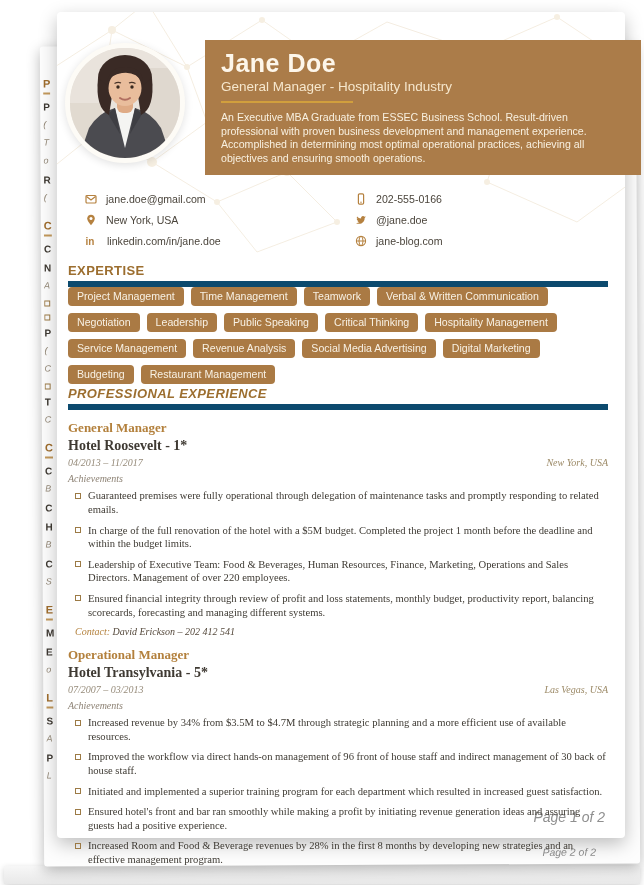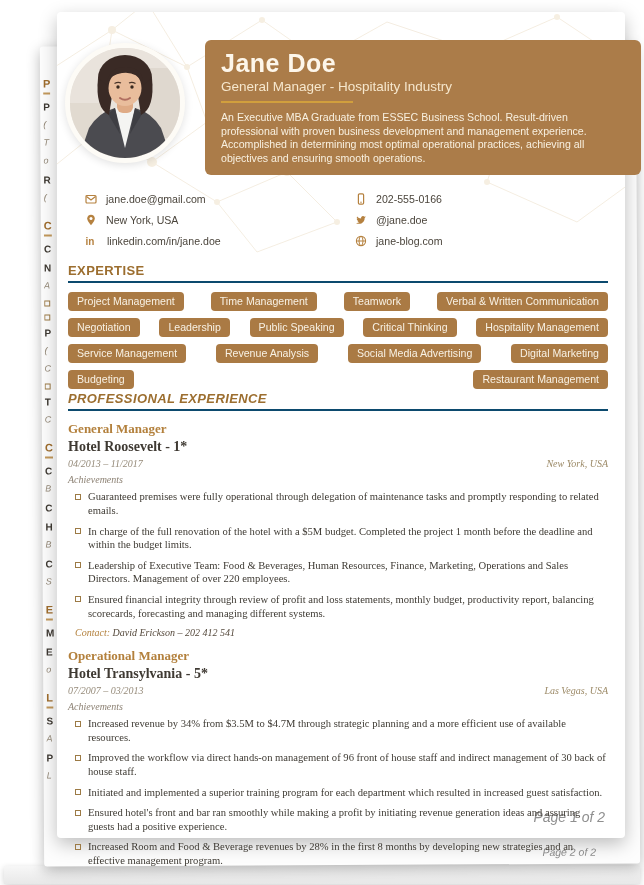--- a/index.html
+++ b/index.html
@@ -23,41 +23,41 @@
   .f-b{margin-top:6px;color:#3f3a33;font-weight:bold;font-size:10px;}
   .f-i{margin-top:5px;color:#958a79;font-style:italic;font-size:9px;}
   .f-s{margin-top:8px;width:4px;height:4px;border:1.5px solid #9c7a45;font-size:0;}
   .page2-footer{position:absolute;right:44px;bottom:6px;font-style:italic;font-size:10.5px;color:#8f8f8f;margin-left:40px;}
 
   
   .net{position:absolute;left:0;top:0;z-index:0;opacity:.55;}
 
   
   .hdr{position:relative;z-index:1;margin:28px 8px 0 148px;width:404px;background:#ab7c49;
-       border-radius:6px;padding:9px 16px 10px;}
+       border-radius:0;padding:9px 16px 10px;}
   .hdr .name{font-size:25px;font-weight:bold;color:#fdf6ea;letter-spacing:.5px;line-height:28px;}
   .hdr .jobtitle{font-size:13.5px;color:#f6e7cd;line-height:17px;margin-top:1px;}
   .hdr .goldrule{width:132px;height:2px;background:#d19f3d;margin:6px 0 8px;}
   .hdr .summary{font-size:10.6px;line-height:13.6px;color:#f8f0e0;}
 
   .photo{position:absolute;z-index:2;left:8px;top:31px;width:110px;height:110px;border-radius:50%;
          border:5px solid #fdfbf6;box-shadow:0 2px 8px rgba(0,0,0,.12);overflow:hidden;background:#e7e1da;}
 
   
   .contact{position:relative;z-index:1;margin:13px 0 12px 28px;display:grid;
            grid-template-columns:270px 1fr;grid-auto-flow:column;grid-template-rows:repeat(3,21px);}
   .crow{display:flex;align-items:center;gap:9px;font-size:10.6px;color:#4b453c;}
   .crow svg{flex:0 0 auto;}
 
   
   .content{position:relative;z-index:1;margin:0 17px 0 11px;}
   .sec-h{font-size:13px;font-weight:bold;letter-spacing:.4px;color:#9c6e2f;
-         border-bottom:2px solid #0c4a6e;padding-bottom:3px;}
+         border-bottom:6px solid #0c4a6e;padding-bottom:3px;}
   .expertise .sec-h{margin-top:12px;}
-  .tags{display:flex;flex-wrap:wrap;gap:7px;margin-top:9px;justify-content:space-between;}
+  .tags{display:flex;flex-wrap:wrap;gap:7px;margin-top:0;}
   .tag{background:#aa7a44;color:#f8f1e4;font-size:10.6px;line-height:12px;
        padding:3px 9px 4px;border-radius:4px;white-space:nowrap;}
 
   .experience .sec-h{margin-top:2px;font-style:italic;}
   .job{margin-top:10px;font-family:Liberation Serif, serif;}
   .job .jtitle{font-size:13px;font-weight:bold;color:#b3803c;line-height:16px;}
   .job .jcompany{font-size:14px;font-weight:bold;color:#3f3a33;line-height:17px;margin-top:1px;}
   .job .jmeta{display:flex;justify-content:space-between;font-style:italic;font-size:10px;
               color:#968b7a;margin-top:3px;}
   .job .jloc{color:#9c8a67;}

